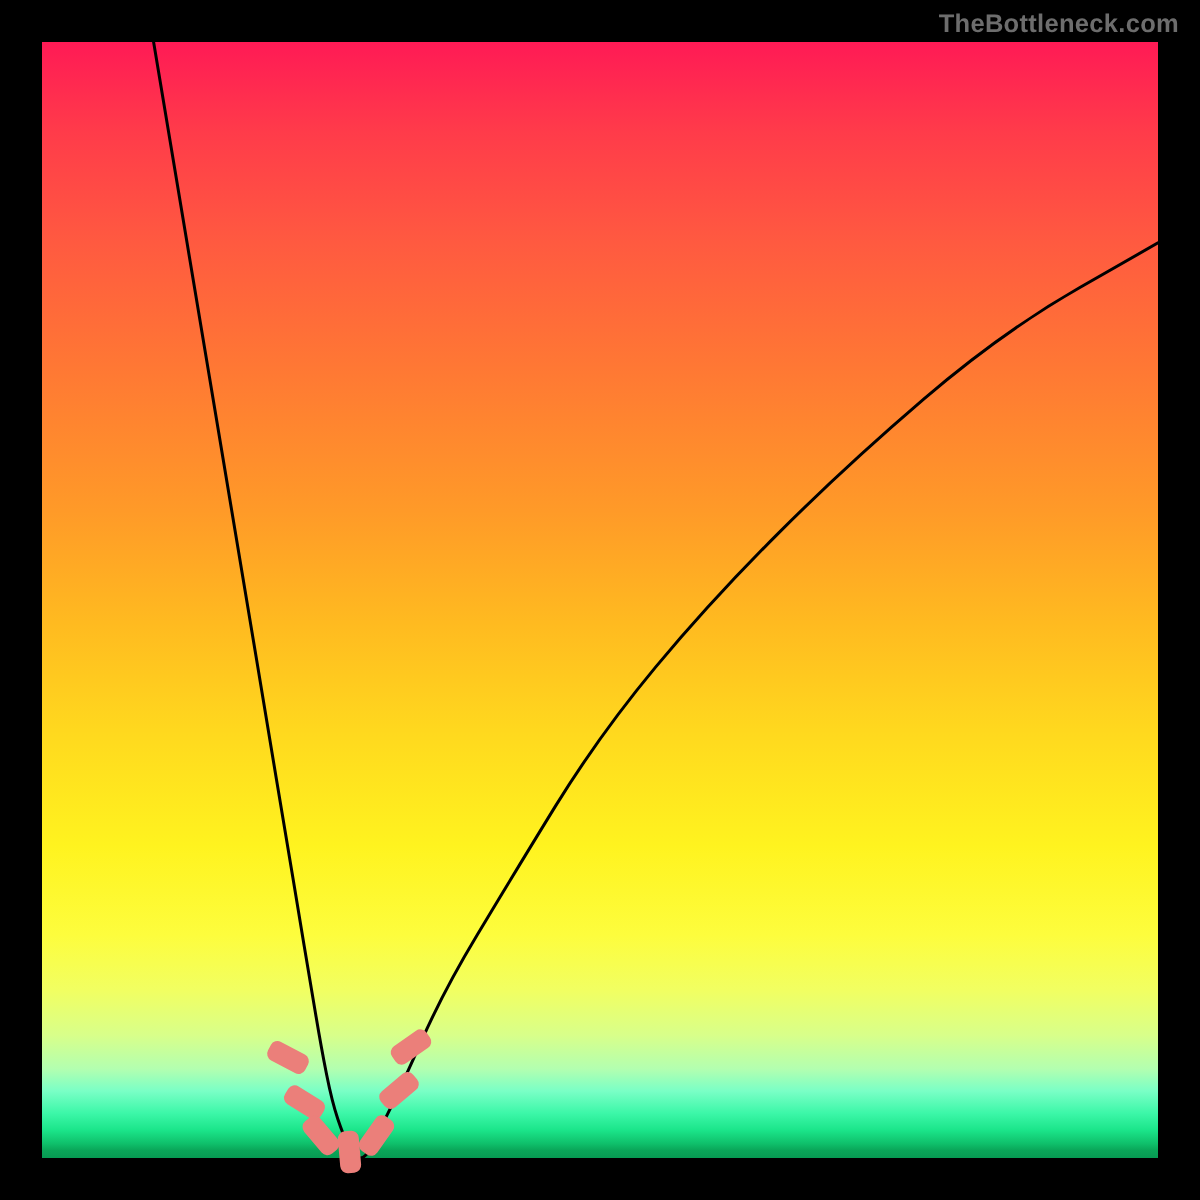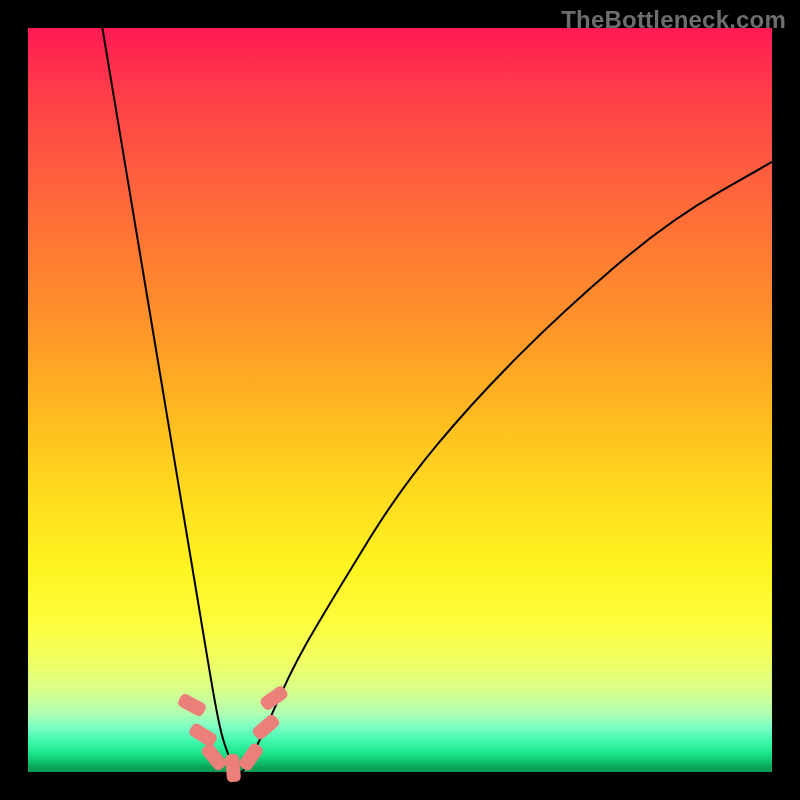--- a/index.html
+++ b/index.html
@@ -44,21 +44,21 @@
       #0fc06b 98.7%,
       #0aa659 99.3%,
       #079a53 100%
     );
   }
   .watermark {
     position: absolute;
     top: 6px;
     right: 14px;
     color: #6d6d6d;
-    font-size: 24px;
+    font-size: 17px;
     font-weight: 600;
     letter-spacing: 0.2px;
     z-index: 20;
   }
   svg.curve {
     position: absolute;
     left: 0;
     top: 0;
     width: 744px;
     height: 744px;

